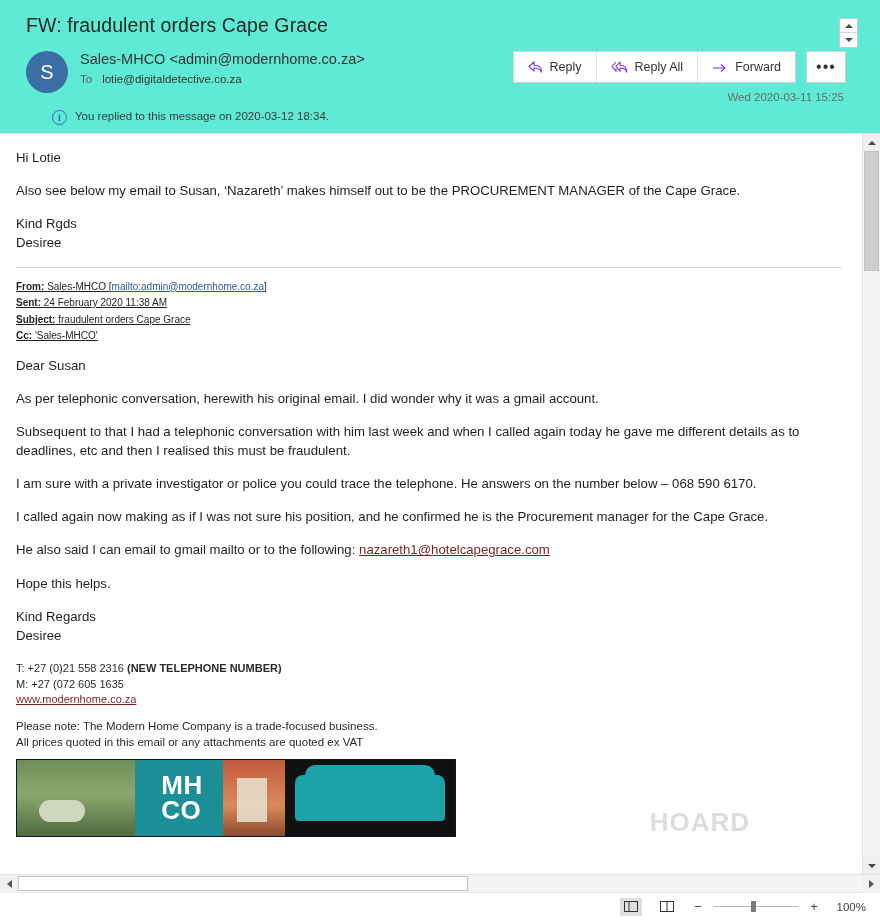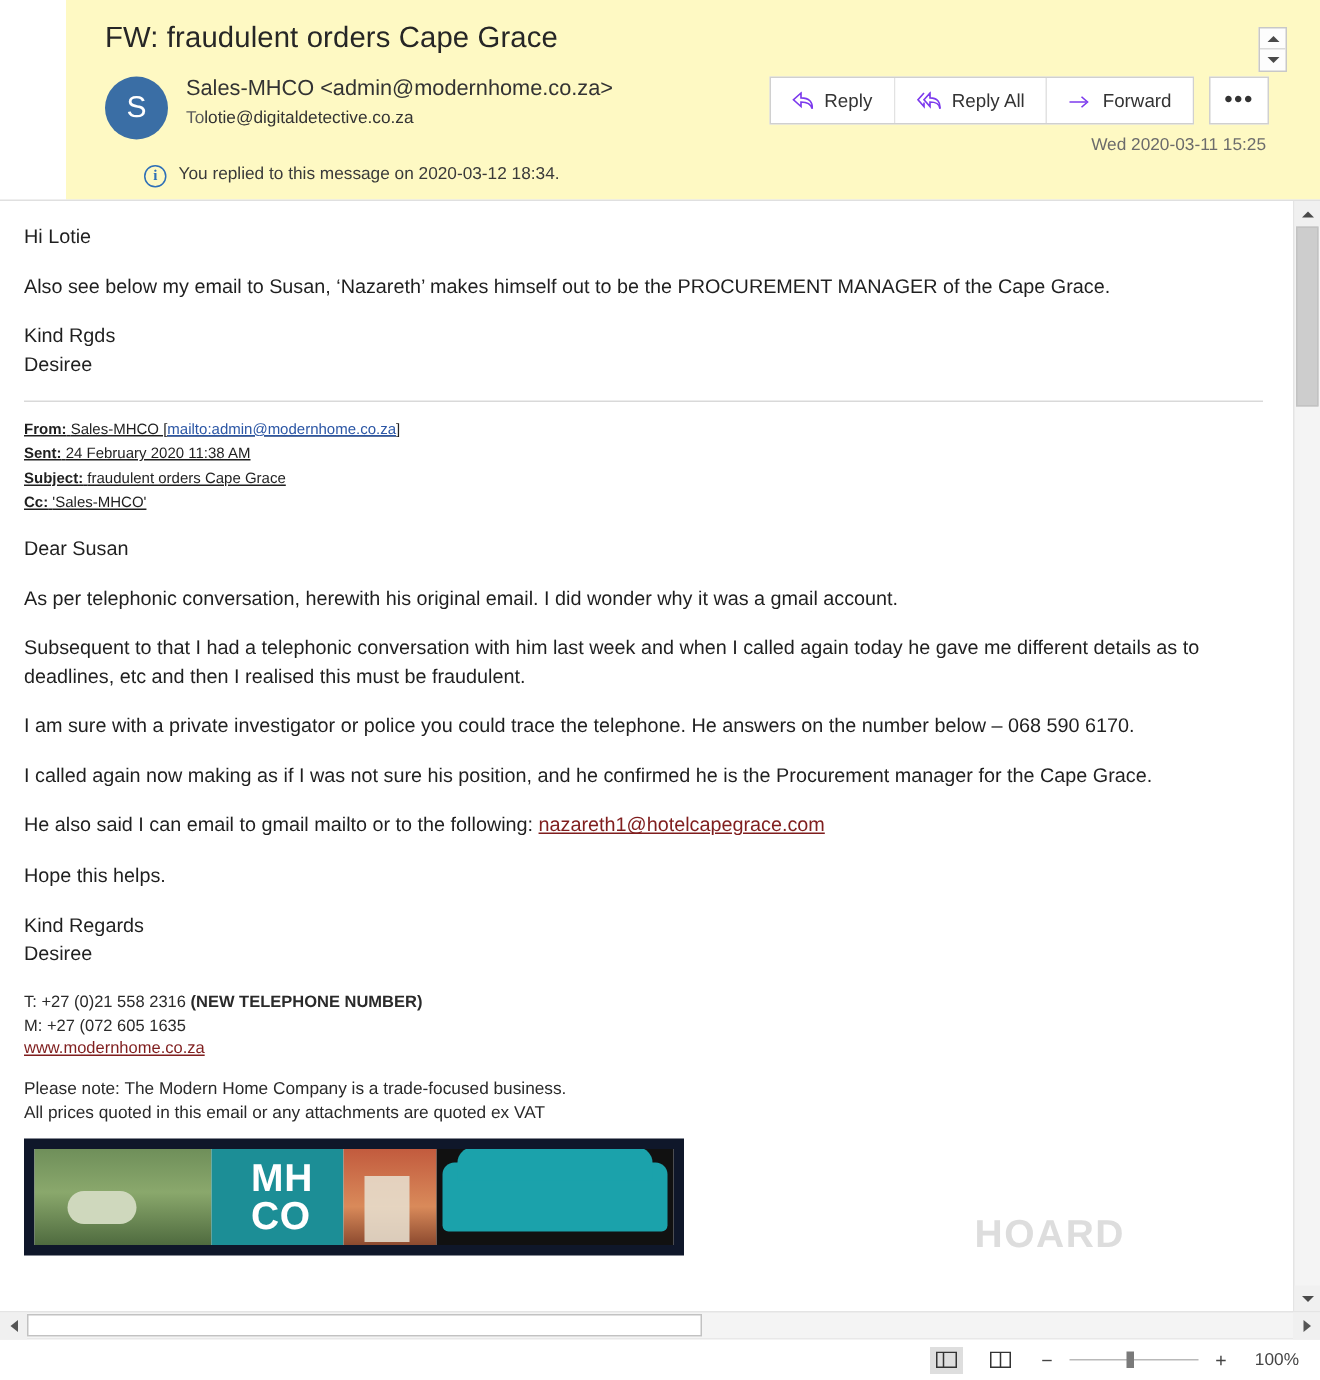--- a/index.html
+++ b/index.html
@@ -15,23 +15,22 @@
     width: 880px; height: 920px;
     background: #ffffff;
     display: flex;
     flex-direction: column;
   }
 
   
   .header {
     position: relative;
     padding: 14px 18px 0 26px;
-    background: #fef9c3;
+    background: #5eead4;
     flex: 0 0 auto;
-    margin-left: 44px;
   }
   .subject-line {
     font-size: 19.5px;
     color: #262626;
     font-weight: 400;
     letter-spacing: 0.1px;
     margin-bottom: 10px;
   }
 
   
@@ -74,20 +73,21 @@
   .sender-info { padding-top: 4px; text-align: center; }
   .sender-name {
     font-size: 14.5px;
     color: #333333;
     margin-bottom: 6px;
   }
   .to-row {
     font-size: 11.5px;
     color: #4a4a4a;
     display: flex;
+    gap: 10px;
   }
   .to-label { color: #5c5c5c; }
   .to-value { color: #333; }
 
   
   .actions {
     position: absolute;
     top: 4px; right: 66px;
     display: flex;
     border: 1px solid #d0d0d0;
@@ -181,21 +181,21 @@
   .sig-small { font-size: 11px; color: #2a2a2a; line-height: 1.42; }
   .sig-small b { font-weight: bold; }
   .note-small { font-size: 11.5px; color: #2a2a2a; line-height: 1.45; margin-top: 10px;}
 
   
   .imgstrip {
     display: flex;
     width: 440px;
     height: 78px;
     margin-top: 8px;
-    border: 7px solid #0f172a;
+    border: 1px solid #0f172a;
   }
   .imgcell { height: 100%; position: relative; overflow: hidden; }
   .cell1 { width: 118px; background: linear-gradient(180deg,#6f8f5a 0%, #8aa86c 45%, #4f6b3f 100%); }
   .cell1:after {
     content: ""; position: absolute; left: 22px; bottom: 14px;
     width: 46px; height: 22px; border-radius: 11px;
     background: #cfd8bd;
   }
   .cell2 {
     width: 88px; background: #1c8e96; color: #ffffff;

